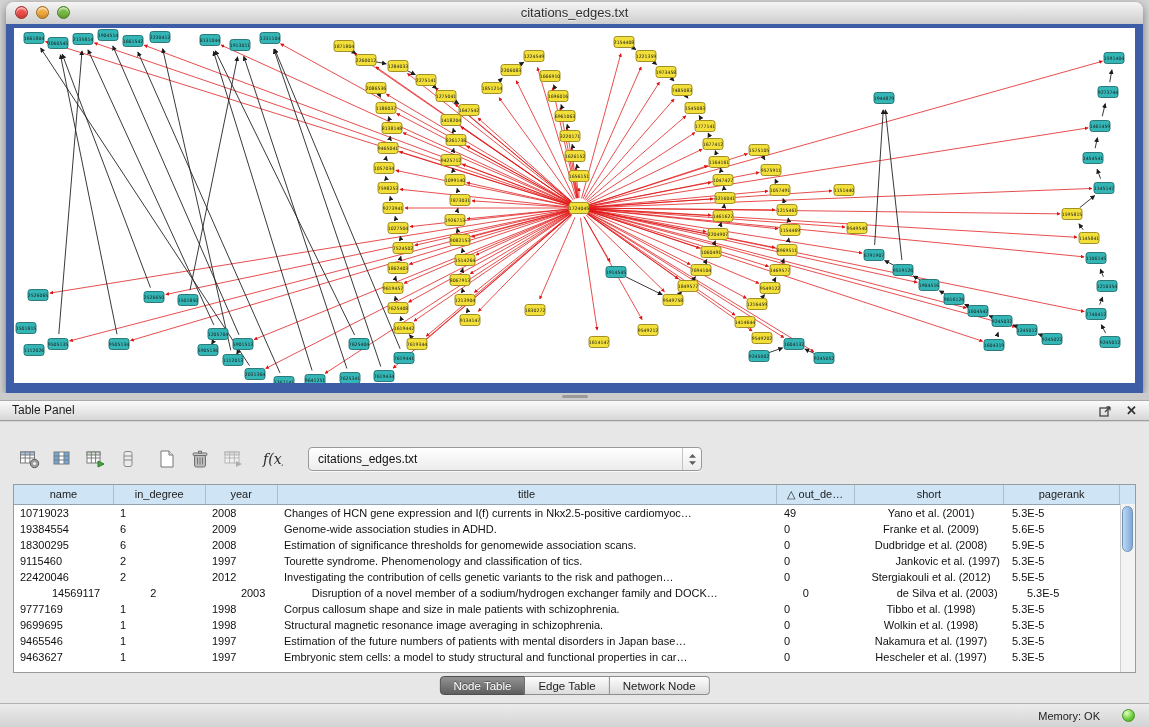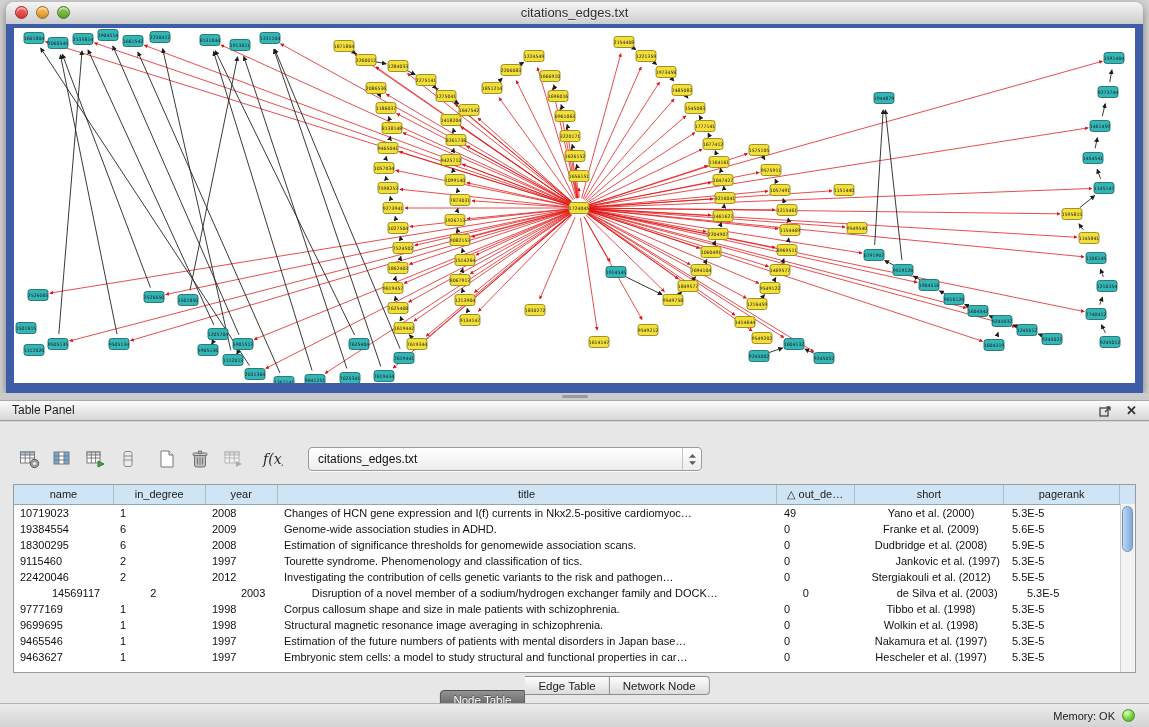--- a/index.html
+++ b/index.html
@@ -53,27 +53,27 @@
   .tr{display:flex;height:16px;}
   .td{box-sizing:border-box;padding:0 6px;font-size:11px;color:#101010;line-height:16px;
       white-space:nowrap;overflow:hidden;}
   .vscroll{position:absolute;top:19px;right:0;bottom:0;width:15px;background:#f3f3f3;border-left:1px solid #cfcfcf;box-sizing:border-box;}
   .thumb{position:absolute;top:2px;left:1px;width:11px;height:46px;border-radius:6px;
          background:linear-gradient(90deg,#bdd8f4,#7fa9d9);border:1px solid #7291b5;box-sizing:border-box;}
 
   .tabs{position:absolute;top:254px;left:50%;transform:translateX(-50%);display:flex;}
   .tab{height:19px;line-height:18px;padding:0 13px;font-size:11.5px;color:#1d1d1d;
        background:linear-gradient(#fdfdfd,#dcdcdc);border:1px solid #8d8d8d;border-left:none;box-sizing:border-box;}
-  .tab:first-child{border-left:1px solid #8d8d8d;border-radius:4px 0 0 4px;margin-top:14px;}
+  .tab:first-child{border-left:1px solid #8d8d8d;border-radius:4px 0 0 4px;}
   .tab:last-child{border-radius:0 4px 4px 0;}
   .tab.active{background:linear-gradient(#939393,#5e5e5e);color:#fff;border-color:#4e4e4e;text-shadow:0 -1px 0 rgba(0,0,0,.4);}
 
   .statusbar{position:absolute;bottom:0;left:0;width:100%;height:24px;box-sizing:border-box;
              background:linear-gradient(#ececec,#d3d3d3);border-top:1px solid #b2b2b2;
-             display:flex;align-items:center;justify-content:flex-end;padding-right:14px;gap:7px;}
+             display:flex;align-items:center;justify-content:flex-end;padding-right:14px;gap:22px;}
   .mem{font-size:11px;color:#222;}
   .memdot{width:13px;height:13px;border-radius:50%;box-sizing:border-box;border:1px solid #4f8f22;
           background:radial-gradient(circle at 35% 28%, #e4ffc4, #6ed13e 55%, #3fa51a);}
 </style>
 </head>
 <body>
 
 <div id="app">
 
   <div class="net-window">
@@ -909,21 +909,21 @@
           <div class="th" style="width: 150px;">short</div>
           <div class="th" style="width: 116px;">pagerank</div>
         </div>
       <div class="tbody" id="tbody">
           <div class="tr">
             <div class="td" style="width: 100px; text-align: left;">10719023</div>
             <div class="td" style="width: 92px; text-align: left;">1</div>
             <div class="td" style="width: 72px; text-align: left;">2008</div>
             <div class="td" style="width: 500px; text-align: left;">Changes of HCN gene expression and I(f) currents in Nkx2.5-positive cardiomyoc…</div>
             <div class="td" style="width: 78px; text-align: left;">49</div>
-            <div class="td" style="width: 150px; text-align: center;">Yano et al. (2000)</div>
+            <div class="td" style="width: 150px; text-align: center;">Yano et al. (2001)</div>
             <div class="td" style="width: 116px; text-align: left;">5.3E-5</div>
           </div>
           <div class="tr">
             <div class="td" style="width: 100px; text-align: left;">19384554</div>
             <div class="td" style="width: 92px; text-align: left;">6</div>
             <div class="td" style="width: 72px; text-align: left;">2009</div>
             <div class="td" style="width: 500px; text-align: left;">Genome-wide association studies in ADHD.</div>
             <div class="td" style="width: 78px; text-align: left;">0</div>
             <div class="td" style="width: 150px; text-align: center;">Franke et al. (2009)</div>
             <div class="td" style="width: 116px; text-align: left;">5.6E-5</div>

